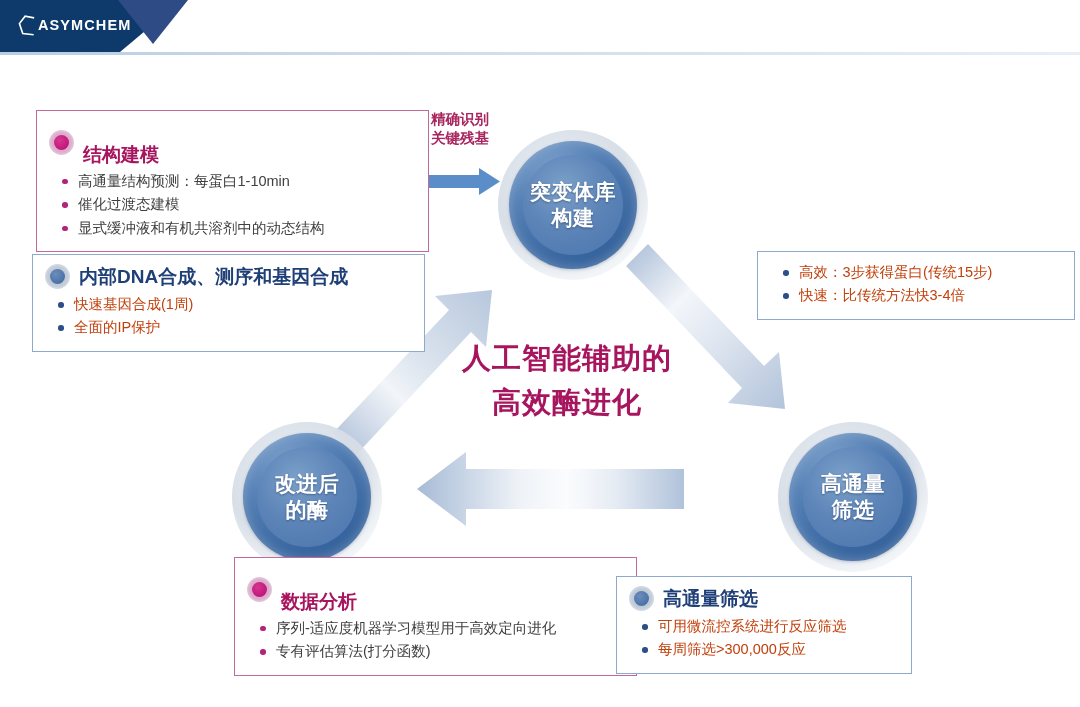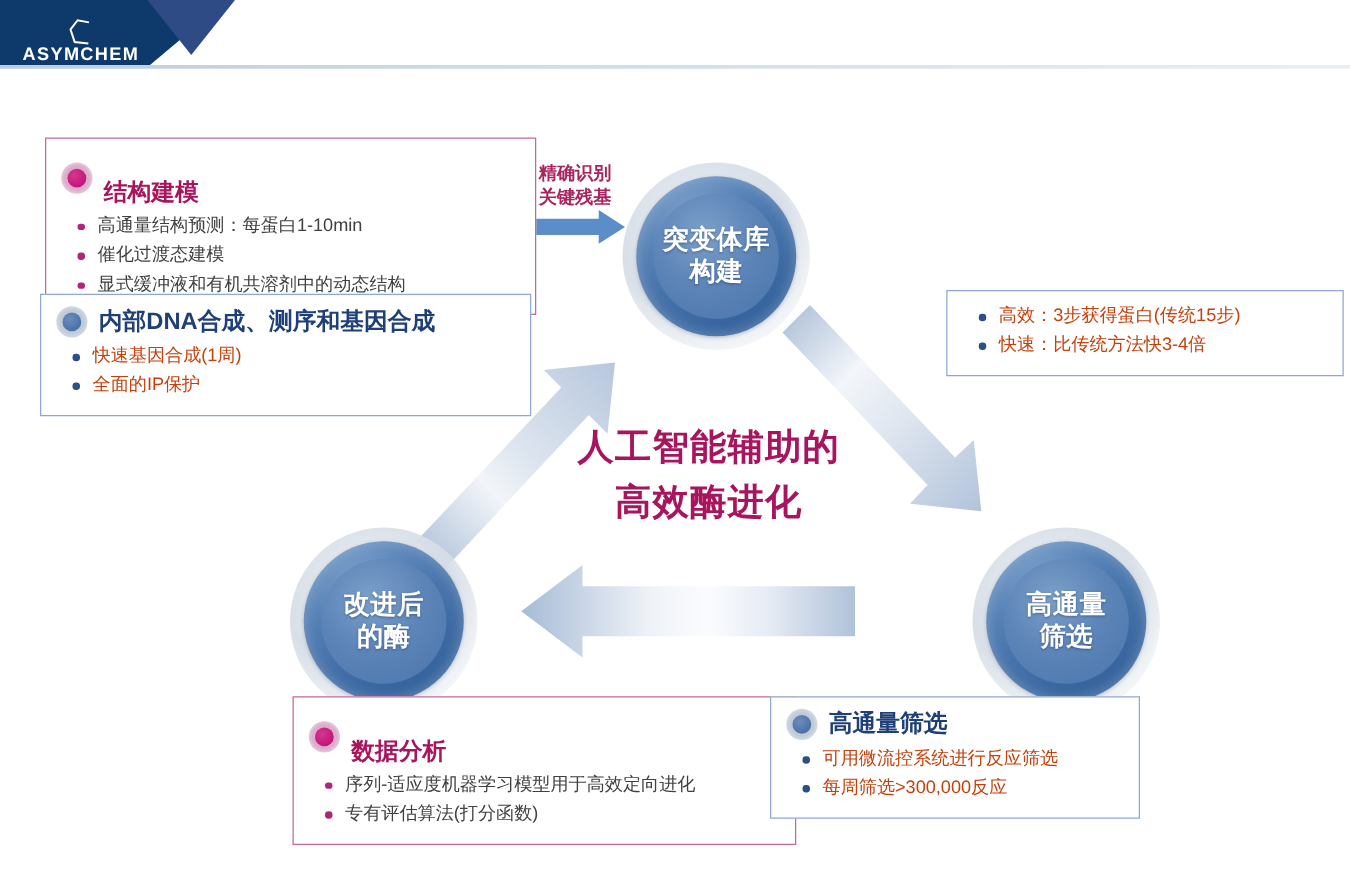--- a/index.html
+++ b/index.html
@@ -22,21 +22,21 @@
     position:absolute;left:118px;top:0;width:70px;height:44px;
     background:#2e4b85;
     clip-path:polygon(0 0,70px 0,35px 44px);
   }
   .header-rule{
     position:absolute;left:0;top:52px;width:1080px;height:3px;
     background:linear-gradient(90deg,#b9cde2 0%,#cfdcea 40%,#e8eef5 100%);
   }
   .logo{
     position:absolute;left:18px;top:15px;
-    display:flex;align-items:center;gap:1px;flex-direction:column;
+    display:flex;align-items:center;gap:1px;
   }
   .logo-c{width:19px;height:21px;display:block;}
   .logo-text{
     color:#ffffff;font-size:14.5px;letter-spacing:1.1px;
     font-weight:600;line-height:1;
     font-family:"Liberation Sans","DejaVu Sans",sans-serif;
   }
 
   
   .arrow-svg{position:absolute;left:0;top:0;width:1080px;height:707px;pointer-events:none;}
@@ -64,21 +64,21 @@
     letter-spacing:.5px;text-shadow:0 1px 2px rgba(20,40,70,.45);
     text-align:center;
   }
   #node-mutant{left:498px;top:130px;}
   #node-enzyme{left:232px;top:422px;}
   #node-screen{left:778px;top:422px;}
 
   
   .box{position:absolute;background:#ffffff;border:1.4px solid #c9d4e6;padding:9px 14px 11px 12px;}
   .box.pink{border-color:#c2689a;}
-  .box.blue{border-color:#8ea8ce;}
+  .box.blue{border-color:#8ea8ce;margin-top:19px;}
   .box-head{display:flex;align-items:center;gap:9px;margin-bottom:4px;}
   .head-icon{width:25px;height:25px;border-radius:50%;flex:none;position:relative;}
   .head-icon.pink{background:radial-gradient(circle at 50% 50%,#d9a8c7 0%,#dcaecb 54%,#e6c6da 70%,rgba(236,220,230,.25) 100%);}
   .head-icon.pink::after{content:"";position:absolute;left:5px;top:5px;width:15px;height:15px;border-radius:50%;background:radial-gradient(circle at 38% 34%,#d6368f 0%,#c1177c 70%,#a81169 100%);}
   .head-icon.blue{background:radial-gradient(circle at 50% 50%,#b9c4d2 0%,#c2ccd8 54%,#d4dce5 72%,rgba(220,228,236,.25) 100%);}
   .head-icon.blue::after{content:"";position:absolute;left:5px;top:5px;width:15px;height:15px;border-radius:50%;background:radial-gradient(circle at 38% 34%,#6d8dba 0%,#4a72a8 70%,#3d639a 100%);}
   .box-title{font-size:19px;font-weight:700;line-height:1.15;}
   .box.pink .box-title{color:#a8155f;margin-top:24px;}
   .box.blue .box-title{color:#1f3f77;}
   .bullets{margin:0;padding:0;list-style:none;}
@@ -92,21 +92,21 @@
   .box.blue .bullets li::before{background:#2b4f86;}
 
   #box-structure{left:36px;top:110px;width:365px;}
   #box-dna{left:32px;top:235px;width:365px;}
   #box-cfps{left:757px;top:232px;width:290px;}
   #box-data{left:234px;top:557px;width:375px;}
   #box-hts{left:616px;top:557px;width:268px;}
 
   
   .arrow-caption{
-    position:absolute;left:400px;top:130px;width:120px;
+    position:absolute;left:400px;top:110px;width:120px;
     text-align:center;color:#a8255f;font-size:14.5px;
     font-weight:600;line-height:1.34;
   }
 
   
   .center-title{
     position:absolute;left:432px;top:337px;width:270px;
     text-align:center;font-size:29px;font-weight:600;line-height:1.5;
     color:#a8155f;letter-spacing:1px;
   }

